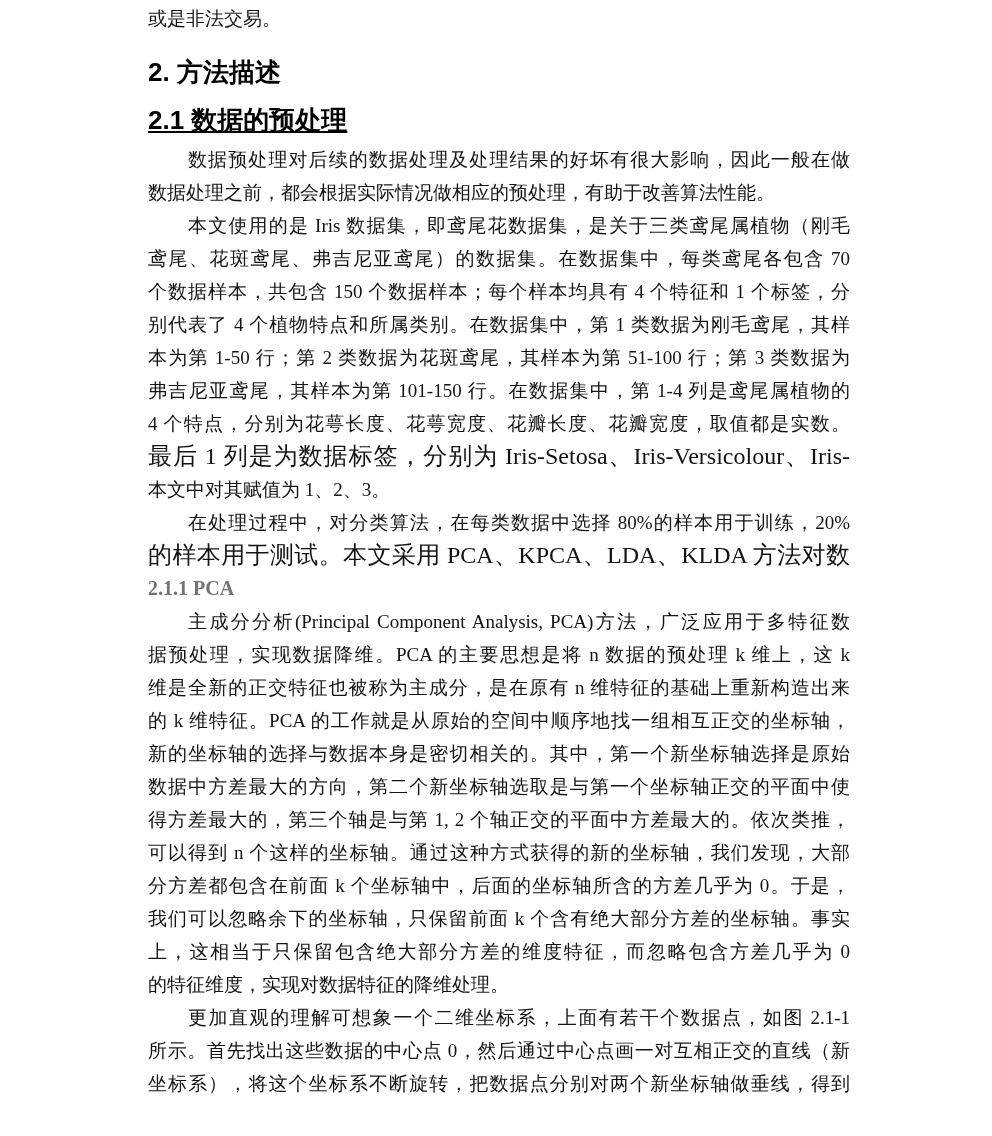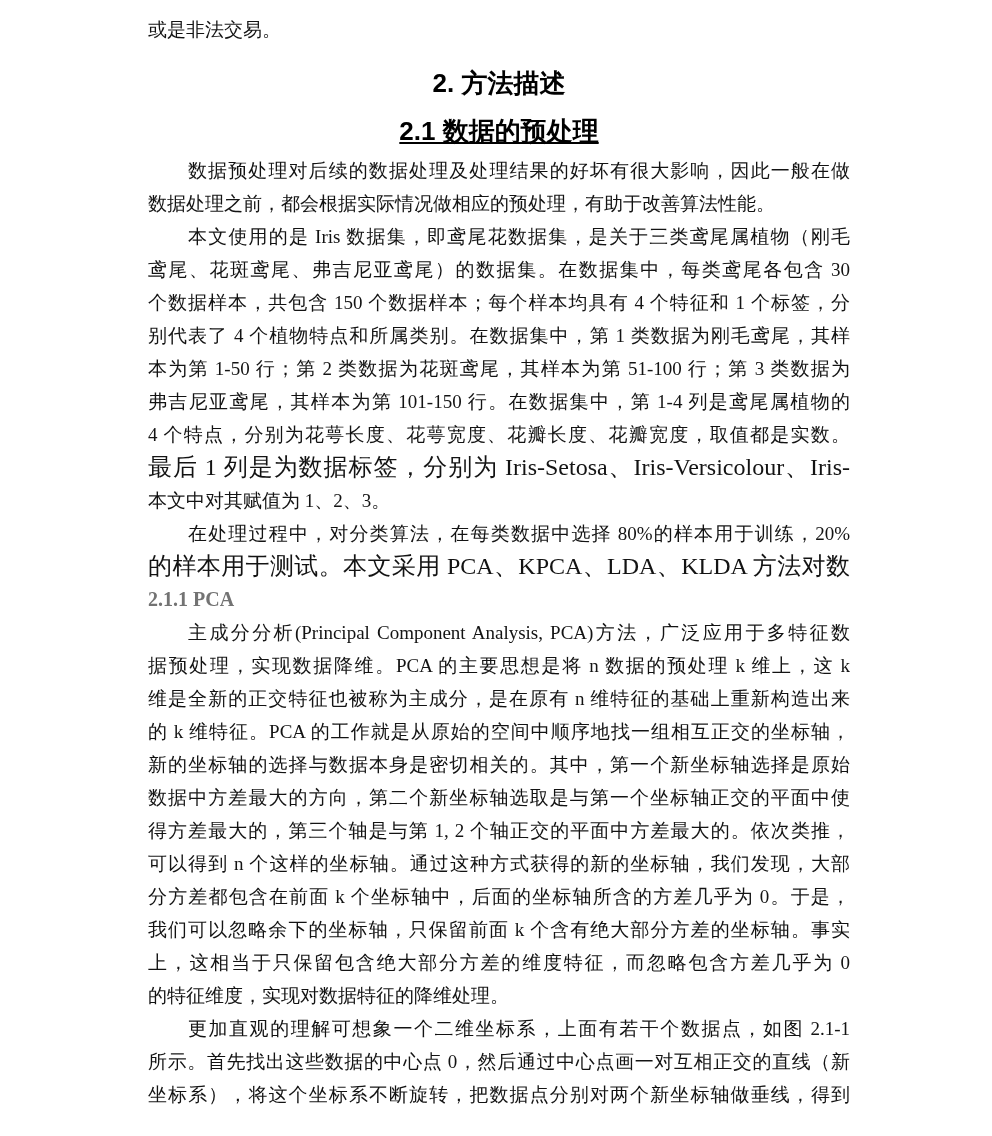--- a/index.html
+++ b/index.html
@@ -9,21 +9,21 @@
     height: 1136px;
     background: #ffffff;
     overflow: hidden;
     position: relative;
     color: #131313;
     font-family: "Liberation Serif", "DejaVu Serif", serif;
   }
   .page-content {
     position: absolute;
     left: 148px;
-    top: 11px;
+    top: 0;
     width: 702px;
   }
   .line {
     font-size: 19px;
     line-height: 33px;
     height: 33px;
     overflow: hidden;
     text-align: justify;
     text-align-last: justify;
     color: #131313;
@@ -31,21 +31,20 @@
   .line.last { text-align-last: left; }
   .line.indent { text-indent: 40px; }
   .line.compact { font-size: 24px; }
   .cont { margin-top: 2px; }
   .para { margin: 0; }
   h1, h2 {
     font-family: "Liberation Sans", "DejaVu Sans", sans-serif;
     color: #000000;
     font-weight: bold;
     white-space: nowrap;
-    text-align: center;
   }
   h1 {
     font-size: 26px;
     line-height: 34px;
     margin: 20px 0 0 0;
   }
   h2 {
     font-size: 26px;
     line-height: 34px;
     margin: 14px 0 6px 0;
@@ -71,21 +70,21 @@
 
   <h2>2.1 数据的预处理</h2>
 
   <div class="para">
       <div class="line indent">数据预处理对后续的数据处理及处理结果的好坏有很大影响，因此一般在做</div>
       <div class="line last">数据处理之前，都会根据实际情况做相应的预处理，有助于改善算法性能。</div>
     </div>
 
   <div class="para">
       <div class="line indent">本文使用的是 Iris 数据集，即鸢尾花数据集，是关于三类鸢尾属植物（刚毛</div>
-      <div class="line">鸢尾、花斑鸢尾、弗吉尼亚鸢尾）的数据集。在数据集中，每类鸢尾各包含 30</div>
+      <div class="line">鸢尾、花斑鸢尾、弗吉尼亚鸢尾）的数据集。在数据集中，每类鸢尾各包含 70</div>
       <div class="line">个数据样本，共包含 150 个数据样本；每个样本均具有 4 个特征和 1 个标签，分</div>
       <div class="line">别代表了 4 个植物特点和所属类别。在数据集中，第 1 类数据为刚毛鸢尾，其样</div>
       <div class="line">本为第 1-50 行；第 2 类数据为花斑鸢尾，其样本为第 51-100 行；第 3 类数据为</div>
       <div class="line">弗吉尼亚鸢尾，其样本为第 101-150 行。在数据集中，第 1-4 列是鸢尾属植物的</div>
       <div class="line">4 个特点，分别为花萼长度、花萼宽度、花瓣长度、花瓣宽度，取值都是实数。</div>
       <div class="line compact">最后 1 列是为数据标签，分别为 Iris-Setosa、Iris-Versicolour、Iris-Virginica，在</div>
       <div class="line last">本文中对其赋值为 1、2、3。</div>
     </div>
 
   <div class="para">

